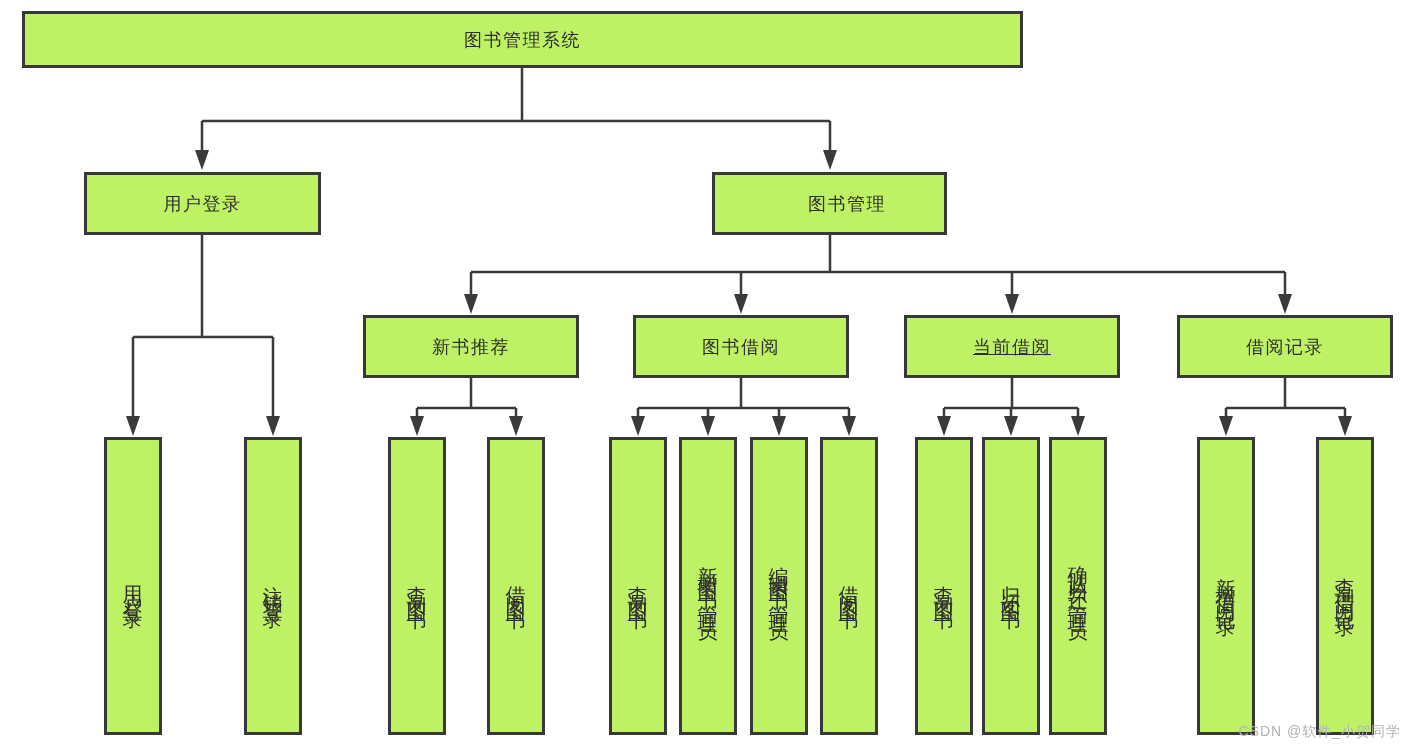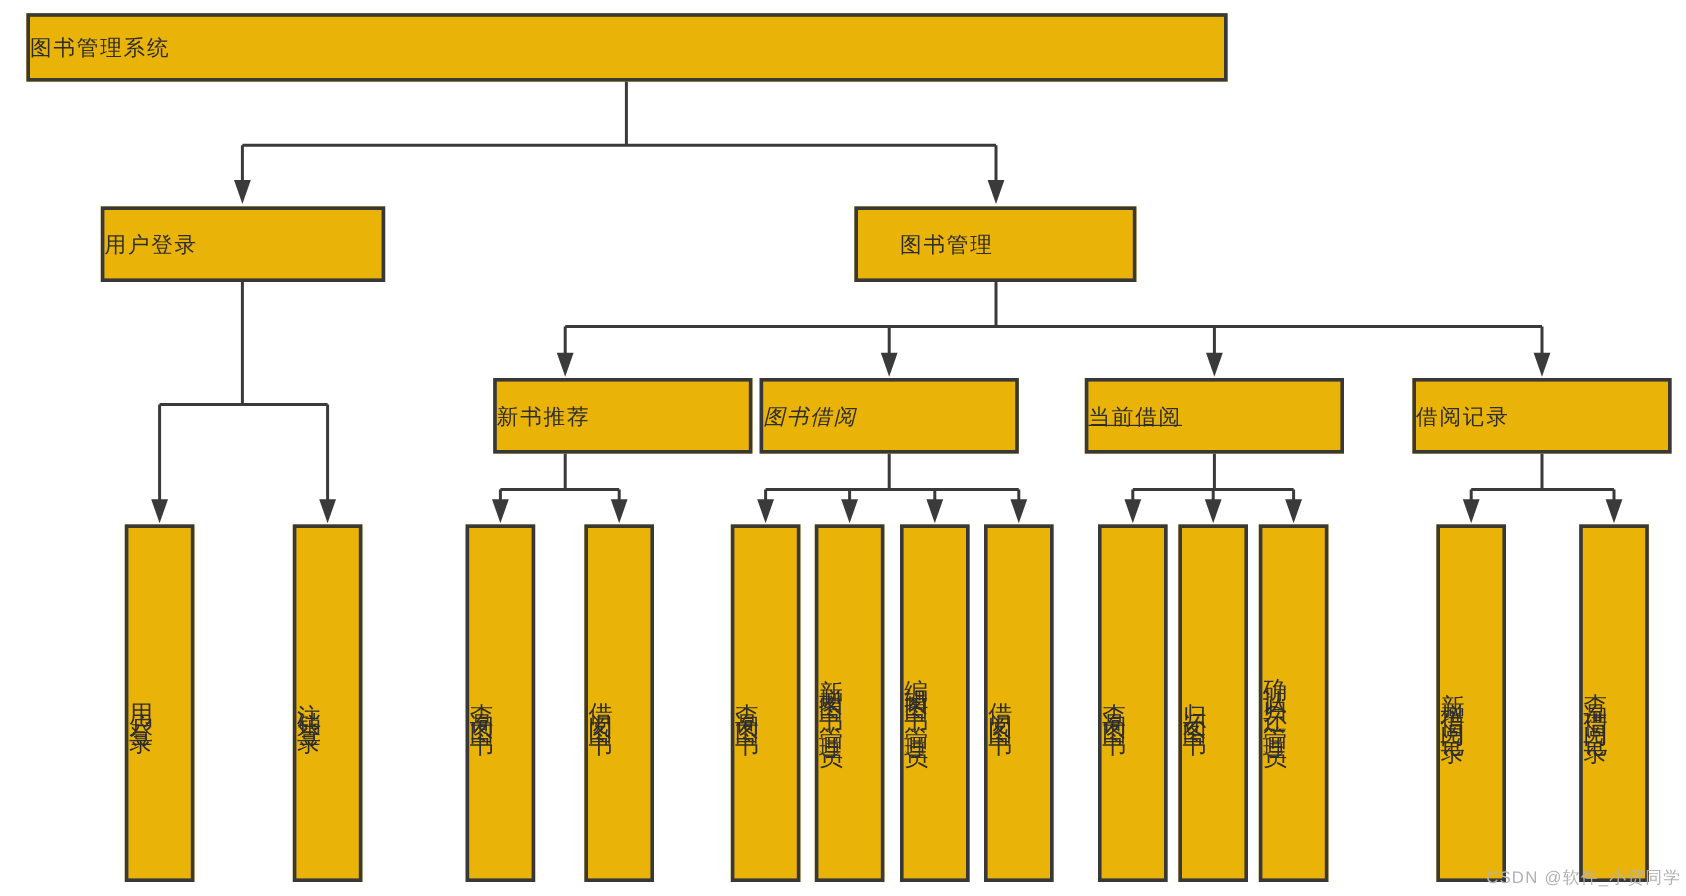--- a/index.html
+++ b/index.html
@@ -13,32 +13,33 @@
   }
   .wires {
     position: absolute;
     left: 0; top: 0;
     width: 1405px; height: 747px;
   }
   .node {
     position: absolute;
     box-sizing: border-box;
     border: 3px solid #383838;
-    background: #eab308;
+    background: #bef264;
     display: flex;
     align-items: center;
+    justify-content: center;
     color: #2e2e2e;
   }
   .h-label { font-size: 18px; letter-spacing: 1.5px; white-space: nowrap; }
   .root-box  { left: 22px;  top: 11px;  width: 1001px; height: 57px; }
   .l2-a      { left: 84px;  top: 172px; width: 237px;  height: 63px; }
   .l2-b      { left: 712px; top: 172px; width: 235px;  height: 63px; padding-left: 35px; }
   .l3        { top: 315px;  height: 63px; width: 216px; }
-  .l3-1 { left: 363px; margin-left: 48px; }
-  .l3-2 { left: 633px; font-style: italic; }
+  .l3-1 { left: 363px; }
+  .l3-2 { left: 633px; }
   .l3-3 { left: 904px; text-decoration: underline; }
   .l3-4 { left: 1177px; }
   .leaf {
     top: 437px;
     width: 58px;
     height: 298px;
   }
   .v-label {
     writing-mode: vertical-rl;
     text-orientation: upright;

